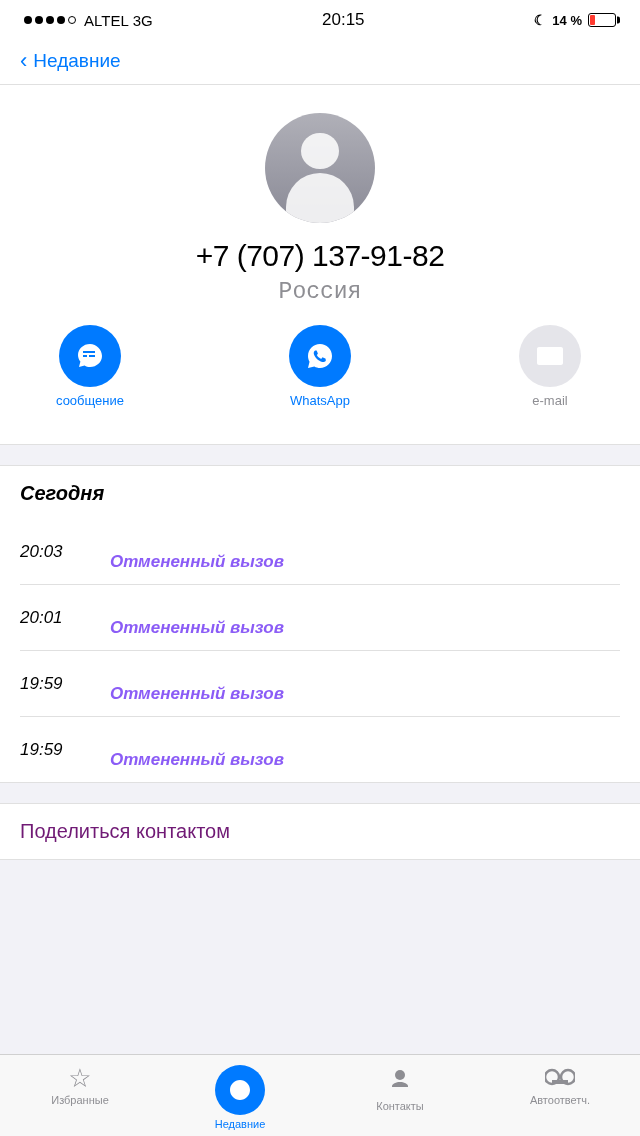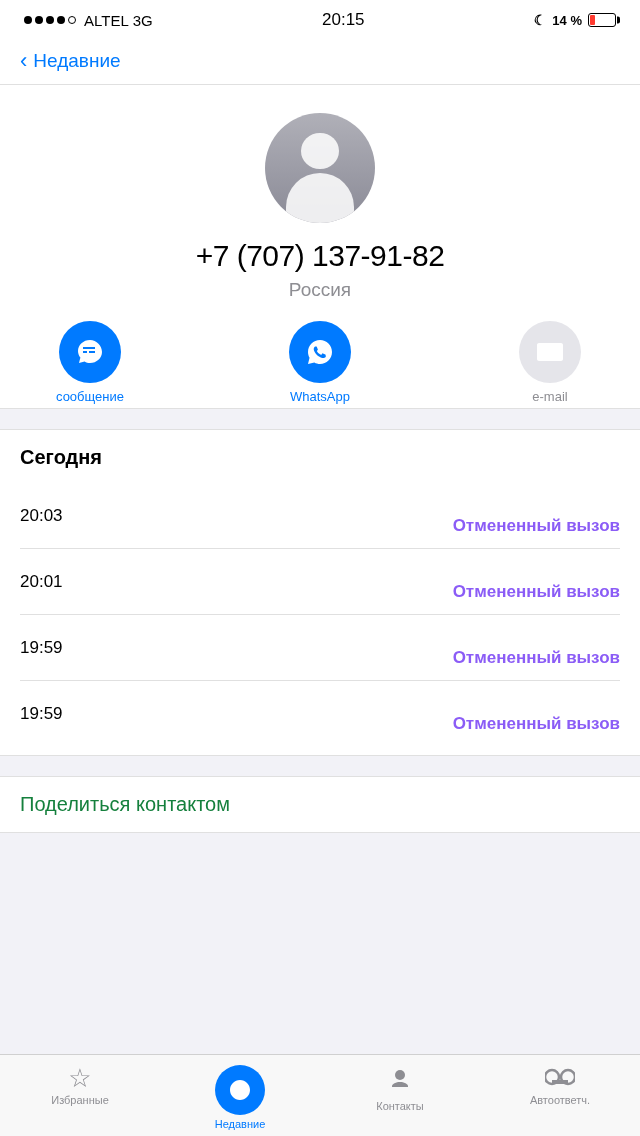--- a/index.html
+++ b/index.html
@@ -60,21 +60,21 @@
       text-decoration: none;
     }
     .chevron-left {
       font-size: 22px; line-height: 1; margin-right: 2px;
     }
 
     
     .contact-header {
       background: #fff;
       display: flex; flex-direction: column; align-items: center;
-      padding: 28px 20px 4px;
+      padding: 28px 20px 36px;
       border-bottom: 1px solid #e0e0e0;
     }
     .avatar-circle {
       width: 110px; height: 110px; border-radius: 55px;
       background: linear-gradient(180deg, #b0b0b8 0%, #8a8a96 100%);
       display: flex; align-items: flex-end; justify-content: center;
       overflow: hidden; margin-bottom: 16px;
     }
     .avatar-person {
       width: 80px; height: 90px;
@@ -87,21 +87,21 @@
     .avatar-body {
       width: 68px; height: 52px;
       background: #fff; opacity: 0.85;
       border-radius: 34px 34px 0 0;
     }
     .phone-number {
       font-size: 30px; font-weight: 300; color: #000;
       margin-bottom: 6px; letter-spacing: -0.5px;
     }
     .country {
-      font-size: 19px; color: #8e8e93; margin-bottom: 20px;
+      font-size: 23px; color: #8e8e93; margin-bottom: 20px; font-family: Liberation Mono, monospace;
     }
 
     
     .action-buttons {
       display: flex; justify-content: space-between; gap: 0;
       width: 100%;
     }
     .action-btn {
       display: flex; flex-direction: column; align-items: center;
       gap: 6px; flex: 1; max-width: 140px;
@@ -120,50 +120,50 @@
       font-size: 13px; color: #007aff; text-align: center;
     }
     .action-label.disabled { color: #8e8e93; }
 
     
     .section {
       background: #fff;
       margin-top: 20px;
       border-top: 1px solid #e0e0e0;
       border-bottom: 1px solid #e0e0e0;
-      padding: 16px 20px 9px;
+      padding: 16px 20px 0;
+      font-style: italic;
     }
     .section-header {
       font-size: 20px; font-weight: 600; color: #000;
       margin-bottom: 14px;
     }
     .call-row {
       display: flex; align-items: center;
       padding: 12px 0;
       border-bottom: 1px solid #e0e0e0;
-      justify-content: space-between;
     }
     .call-row:last-child { border-bottom: none; }
     .call-time {
       font-size: 17px; color: #000; min-width: 90px;
     }
     .call-type {
       font-size: 17px; font-weight: 700; color: #8b5cf6; margin-top: 21px;
     }
 
     
     .share-section {
       background: #fff;
       margin-top: 20px;
       border-top: 1px solid #e0e0e0;
       border-bottom: 1px solid #e0e0e0;
       padding: 16px 20px;
     }
     .share-link {
-      font-size: 20px; color: #15803d; cursor: pointer; margin-top: 28px;
+      font-size: 20px; color: #701a75; cursor: pointer; margin-top: 28px;
     }
 
     
     .tab-bar {
       position: fixed; bottom: 0; left: 0; width: 640px;
       height: 82px;
       background: rgba(248,248,248,0.97);
       border-top: 1px solid #d0d0d0;
       display: flex; justify-content: space-around; align-items: flex-start;
       padding-top: 10px;

